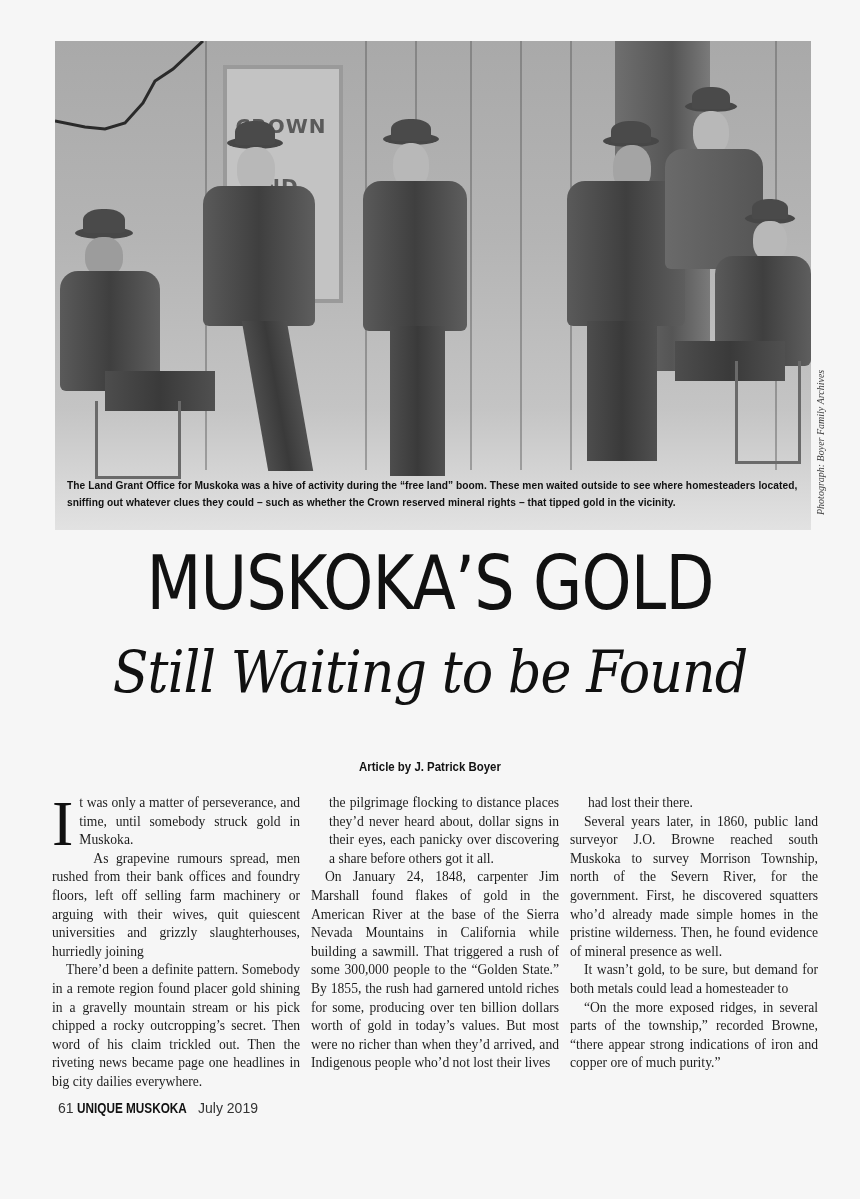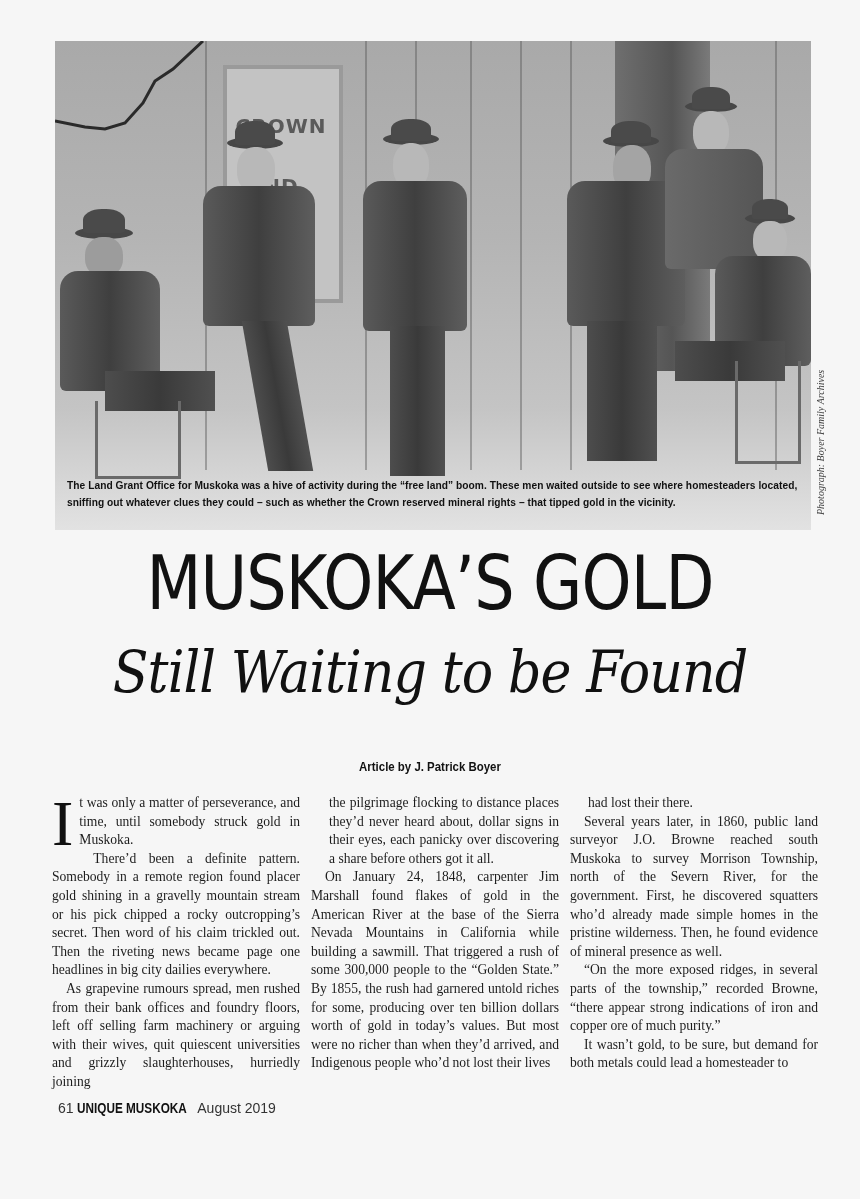--- a/index.html
+++ b/index.html
@@ -175,33 +175,33 @@
   <div class="photo-caption">The Land Grant Office for Muskoka was a hive of activity during the “free land” boom. These men waited outside to see where homesteaders located, sniffing out whatever clues they could – such as whether the Crown reserved mineral rights – that tipped gold in the vicinity.</div>
 </div>
 <div class="photo-credit">Photograph: Boyer Family Archives</div>
 
 <div class="title">MUSKOKA’S GOLD</div>
 <div class="subtitle">Still Waiting to be Found</div>
 <div class="byline">Article by J. Patrick Boyer</div>
 
 <div class="col col1">
   <p class="first"><span class="dropcap">I</span><span>t was only a matter of perseverance, and time, until somebody struck gold in Muskoka.</span></p>
+  <p>As grapevine rumours spread, men rushed from their bank offices and foundry floors, left off selling farm machinery or arguing with their wives, quit quiescent universities and grizzly slaughterhouses, hurriedly joining</p>
   <p>There’d been a definite pattern. Somebody in a remote region found placer gold shining in a gravelly mountain stream or his pick chipped a rocky outcropping’s secret. Then word of his claim trickled out. Then the riveting news became page one headlines in big city dailies everywhere.</p>
-  <p>As grapevine rumours spread, men rushed from their bank offices and foundry floors, left off selling farm machinery or arguing with their wives, quit quiescent universities and grizzly slaughterhouses, hurriedly joining</p>
 </div>
 
 <div class="col col2">
   <p class="noindent">the pilgrimage flocking to distance places they’d never heard about, dollar signs in their eyes, each panicky over discovering a share before others got it all.</p>
   <p>On January 24, 1848, carpenter Jim Marshall found flakes of gold in the American River at the base of the Sierra Nevada Mountains in California while building a sawmill. That triggered a rush of some 300,000 people to the “Golden State.” By 1855, the rush had garnered untold riches for some, producing over ten billion dollars worth of gold in today’s values. But most were no richer than when they’d arrived, and Indigenous people who’d not lost their lives</p>
 </div>
 
 <div class="col col3">
   <p class="noindent">had lost their there.</p>
   <p>Several years later, in 1860, public land surveyor J.O. Browne reached south Muskoka to survey Morrison Township, north of the Severn River, for the government. First, he discovered squatters who’d already made simple homes in the pristine wilderness. Then, he found evidence of mineral presence as well.</p>
+  <p>It wasn’t gold, to be sure, but demand for both metals could lead a homesteader to</p>
   <p>“On the more exposed ridges, in several parts of the township,” recorded Browne, “there appear strong indications of iron and copper ore of much purity.”</p>
-  <p>It wasn’t gold, to be sure, but demand for both metals could lead a homesteader to</p>
 </div>
 
 <div class="footer">
   <span>61</span>
   <span class="brand">UNIQUE MUSKOKA</span>
-  <span>August 2019</span>
+  <span>July 2019</span>
 </div>
 
 </body></html>

